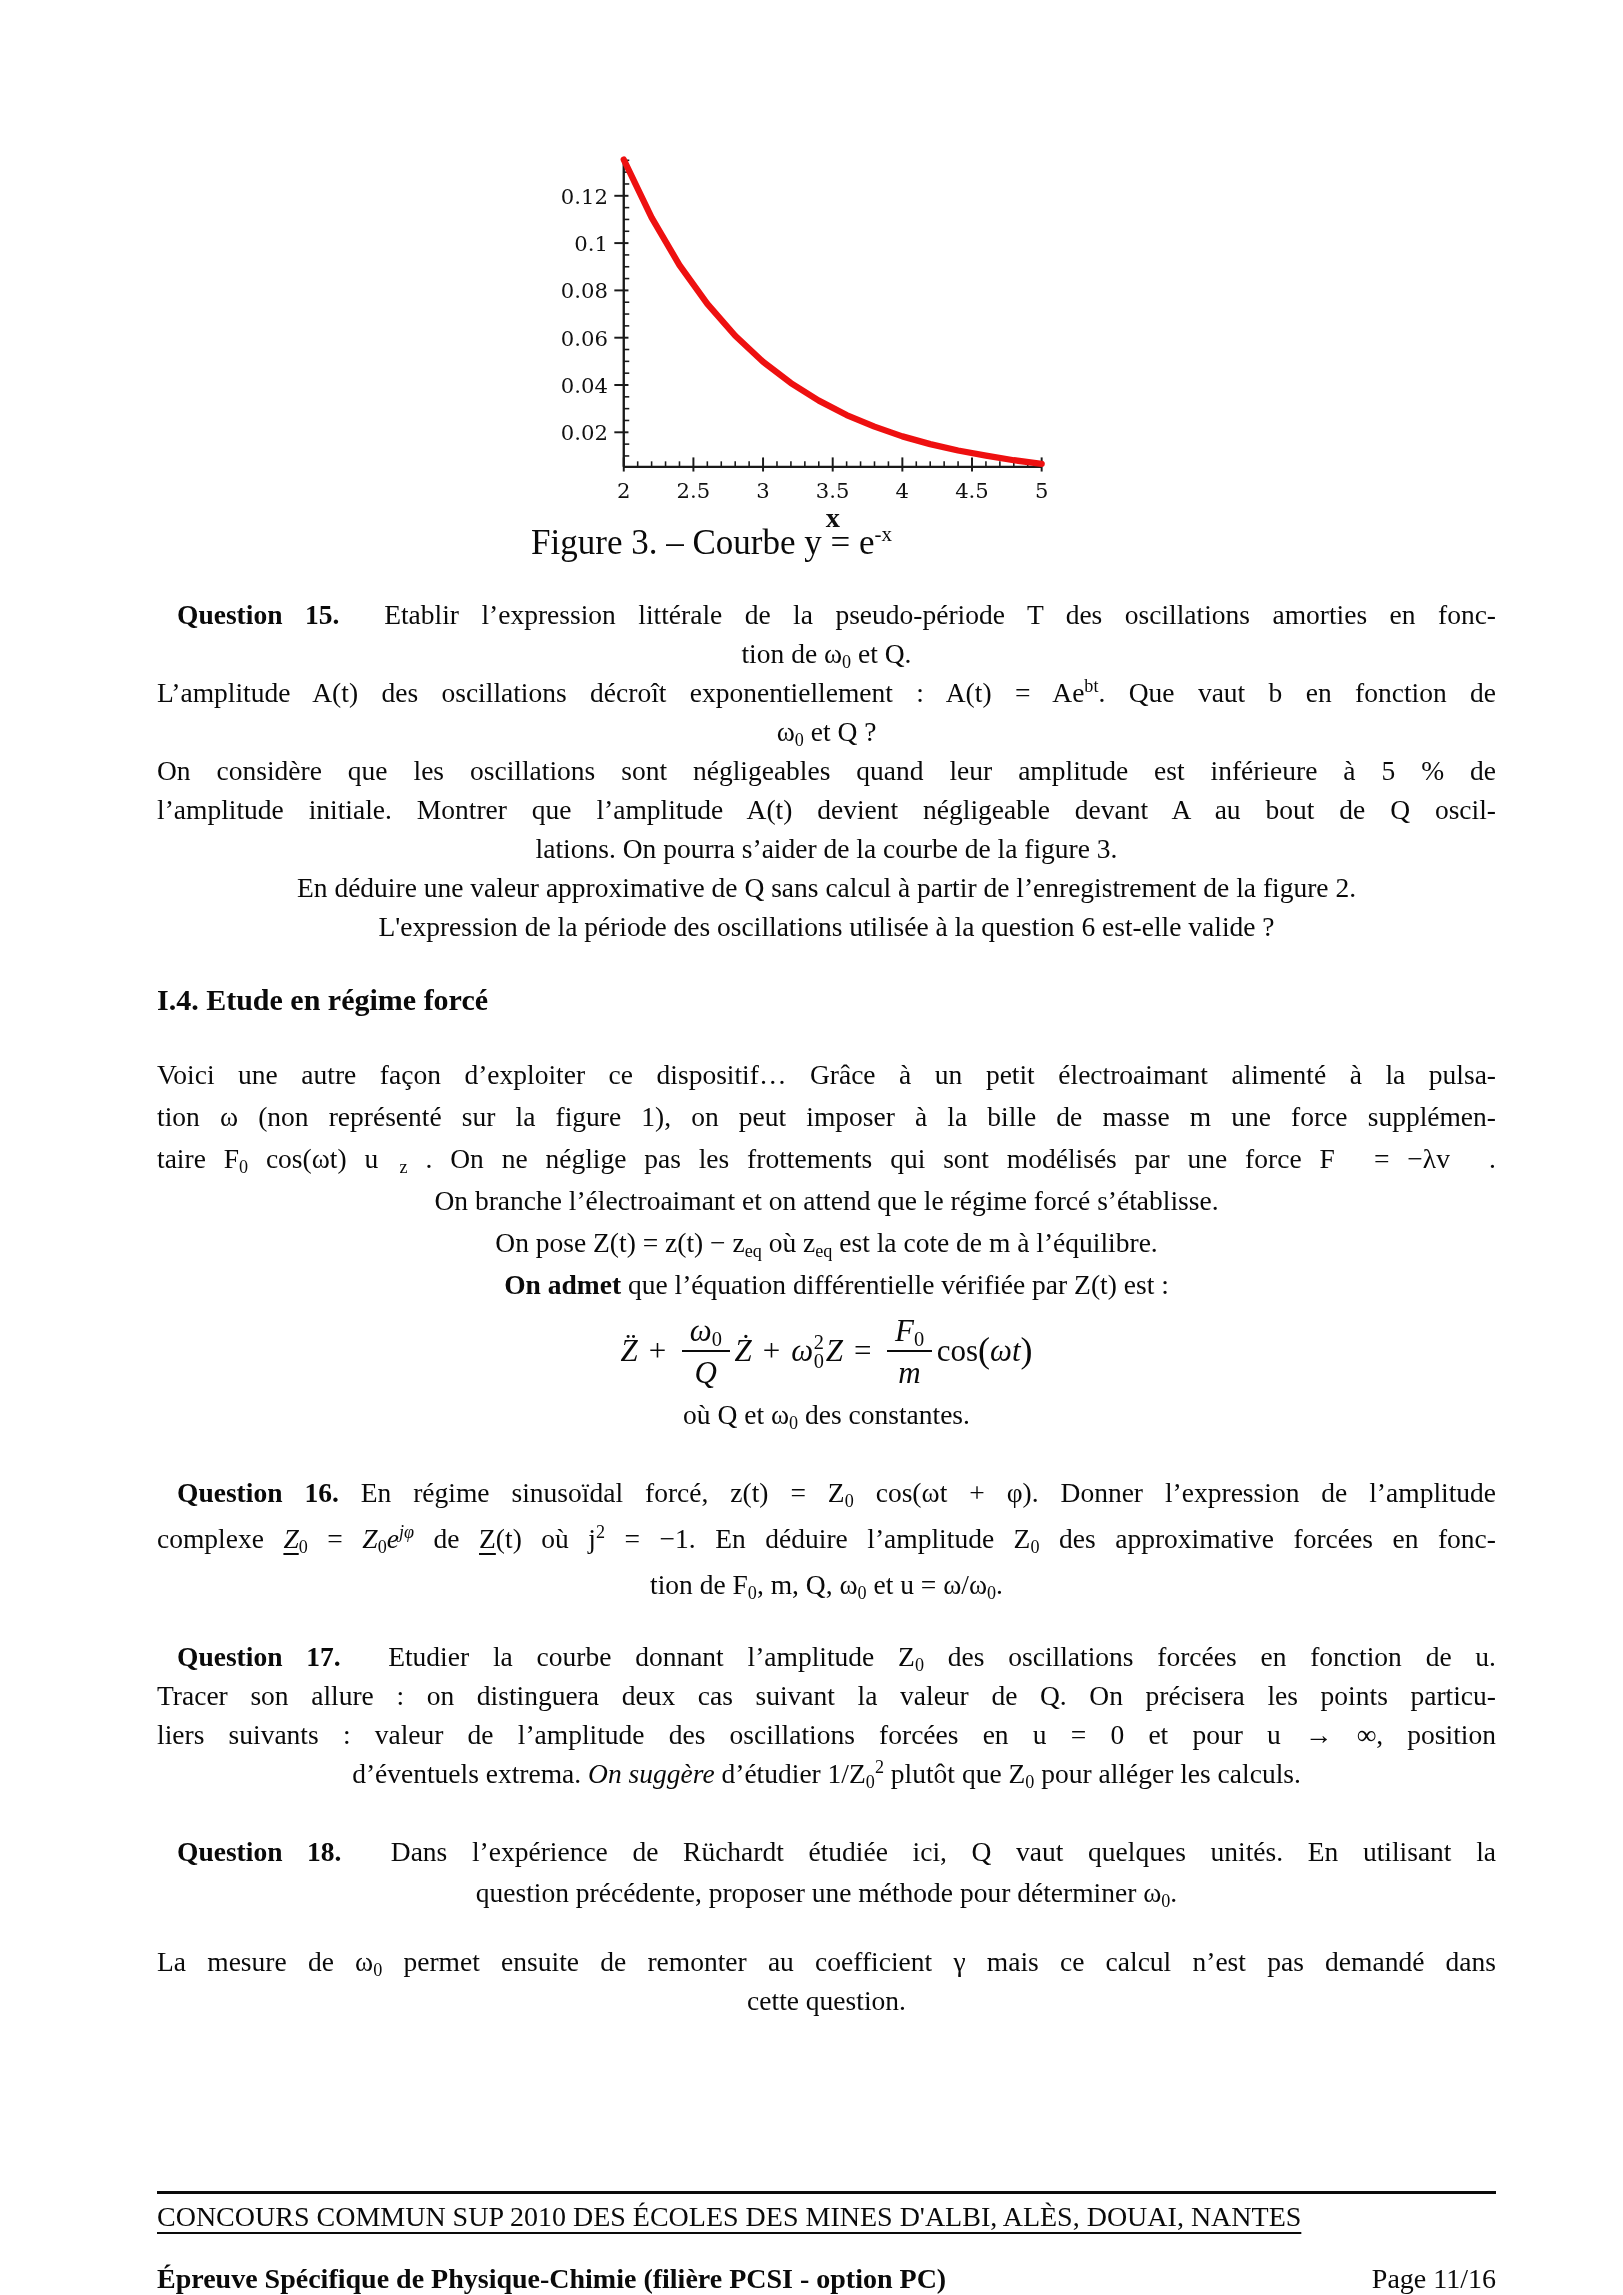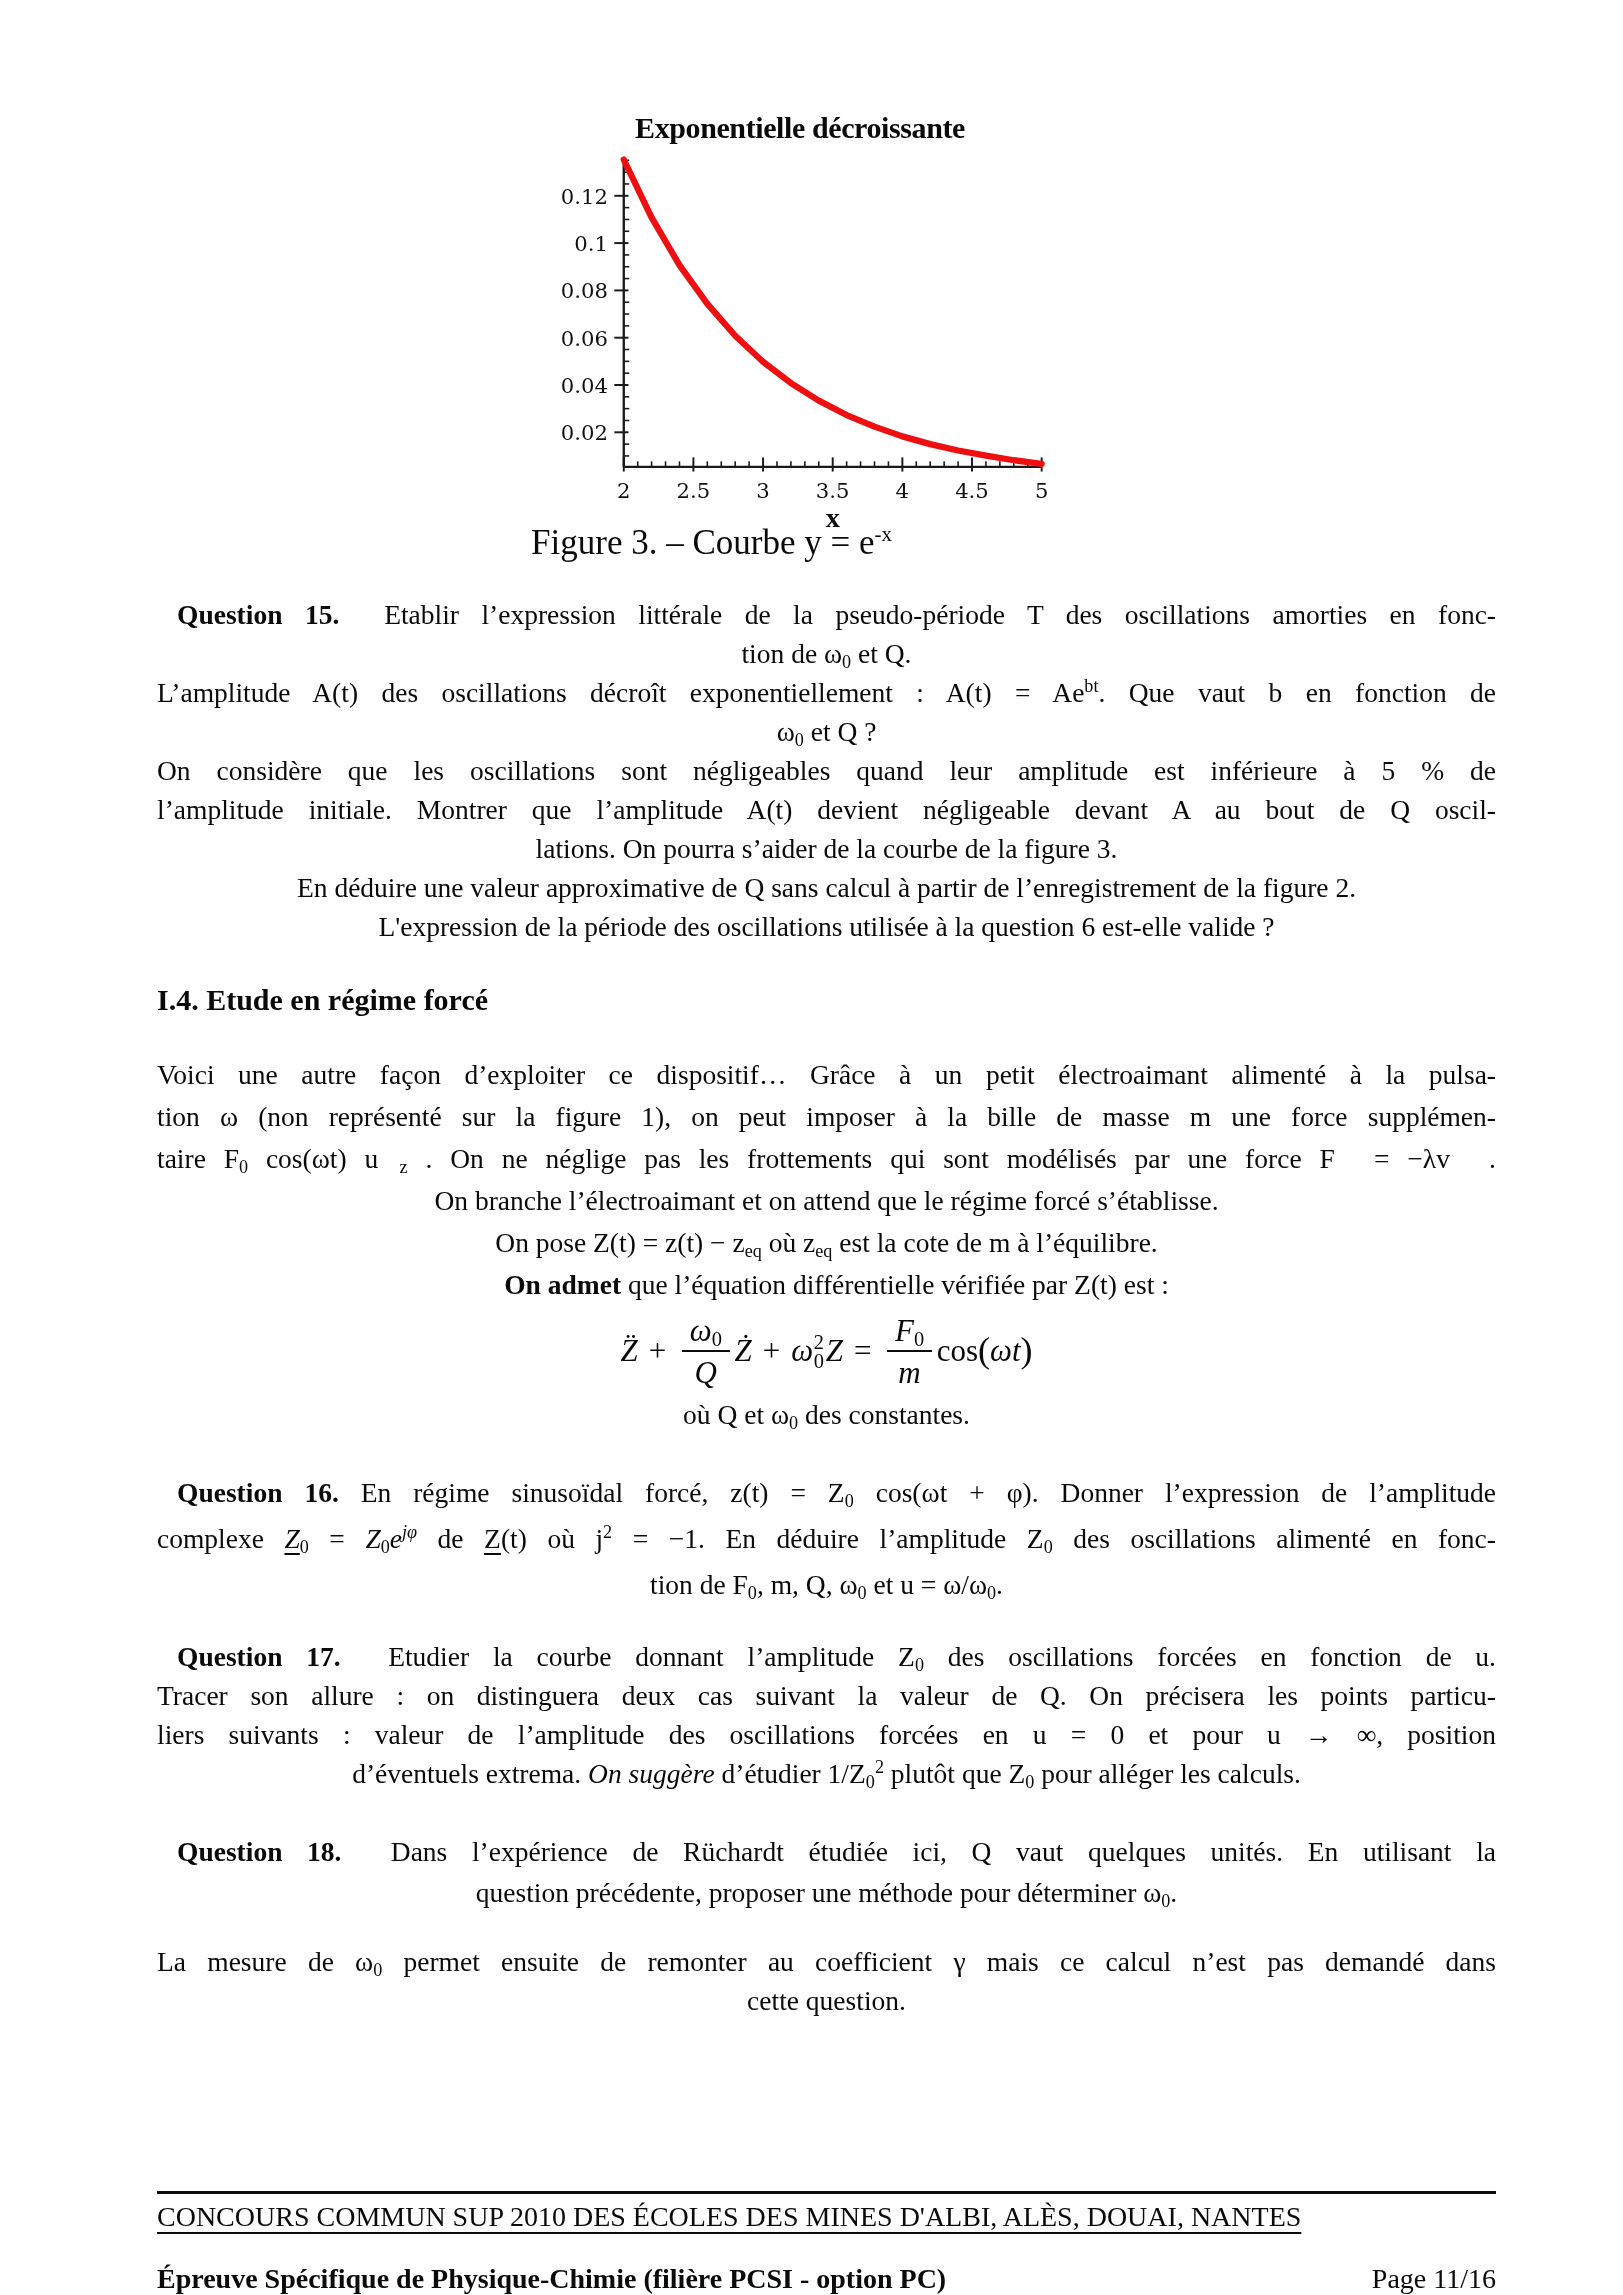--- a/index.html
+++ b/index.html
@@ -39,21 +39,20 @@
   .footer-line1{position:absolute;left:157px;top:2198px;width:1339px;font-size:28px;line-height:38px;
                 text-decoration:underline;text-underline-offset:5.5px;}
   .footer-row2{position:absolute;left:157px;top:2236px;width:1339px;display:flex;
                justify-content:space-between;font-size:28px;line-height:38px;margin-top:24px;}
   .footer-left{font-weight:bold;}
 </style>
 </head>
 <body>
 
 <div class="figure">
-  <div class="chart-title">Exponentielle décroissante</div>
   <svg id="chart" class="chart-svg" width="597" height="393" viewBox="0 0 760 500" style="font-size:35px">
       <line x1="155" y1="15" x2="155" y2="407" stroke="#1a1a1a" stroke-width="3"></line>
       <line x1="155" y1="407" x2="687" y2="407" stroke="#1a1a1a" stroke-width="3"></line>
       <line x1="155" y1="413" x2="155" y2="395" stroke="#1a1a1a" stroke-width="2.5"></line>
       <text x="155" y="447" font-size="27" font-family="DejaVu Serif, serif" text-anchor="middle" fill="#111">2</text>
       <line x1="243.66666666666666" y1="413" x2="243.66666666666666" y2="395" stroke="#1a1a1a" stroke-width="2.5"></line>
       <text x="243.66666666666666" y="447" font-size="27" font-family="DejaVu Serif, serif" text-anchor="middle" fill="#111">2.5</text>
       <line x1="332.3333333333333" y1="413" x2="332.3333333333333" y2="395" stroke="#1a1a1a" stroke-width="2.5"></line>
       <text x="332.3333333333333" y="447" font-size="27" font-family="DejaVu Serif, serif" text-anchor="middle" fill="#111">3</text>
       <line x1="421" y1="413" x2="421" y2="395" stroke="#1a1a1a" stroke-width="2.5"></line>
@@ -176,21 +175,21 @@
     <span class="eparen">)</span>
   </span>
 </div>
 
 <div class="block" style="top:1395px;--lh:39px">
     <div class="tline"><span>où Q et ω</span><sub>0</sub><span> des constantes.</span></div>
   </div>
 
 <div class="block" style="top:1470px;--lh:46px">
     <div class="tline just"><b>Question 16.</b><span> En régime sinusoïdal forcé, z(t) = Z</span><sub>0</sub><span> cos(ωt + φ). Donner l’expression de l’amplitude</span></div>
-    <div class="tline just"><span>complexe </span><u><i>Z</i></u><sub>0</sub><span> = </span><i>Z</i><sub>0</sub><i>e</i><sup><i>jφ</i></sup><span> de </span><u>Z</u><span>(t) où j</span><sup>2</sup><span> = −1. En déduire l’amplitude Z</span><sub>0</sub><span> des oscillations alimenté en fonc-</span></div>
+    <div class="tline just"><span>complexe </span><u><i>Z</i></u><sub>0</sub><span> = </span><i>Z</i><sub>0</sub><i>e</i><sup><i>jφ</i></sup><span> de </span><u>Z</u><span>(t) où j</span><sup>2</sup><span> = −1. En déduire l’amplitude Z</span><sub>0</sub><span> des approximative forcées en fonc-</span></div>
     <div class="tline"><span>tion de F</span><sub>0</sub><span>, m, Q, ω</span><sub>0</sub><span> et u = ω/ω</span><sub>0</sub><span>.</span></div>
   </div>
 
 <div class="block" style="top:1637px;--lh:39px">
     <div class="tline just"><b>Question 17.</b><span>&nbsp; Etudier la courbe donnant l’amplitude Z</span><sub>0</sub><span> des oscillations forcées en fonction de u.</span></div>
     <div class="tline just"><span>Tracer son allure : on distinguera deux cas suivant la valeur de Q. On précisera les points particu-</span></div>
     <div class="tline just"><span>liers suivants : valeur de l’amplitude des oscillations forcées en u = 0 et pour u → ∞, position</span></div>
     <div class="tline"><span>d’éventuels extrema. </span><i>On suggère</i><span> d’étudier 1/Z</span><sub>0</sub><sup>2</sup><span> plutôt que Z</span><sub>0</sub><span> pour alléger les calculs.</span></div>
   </div>
 

